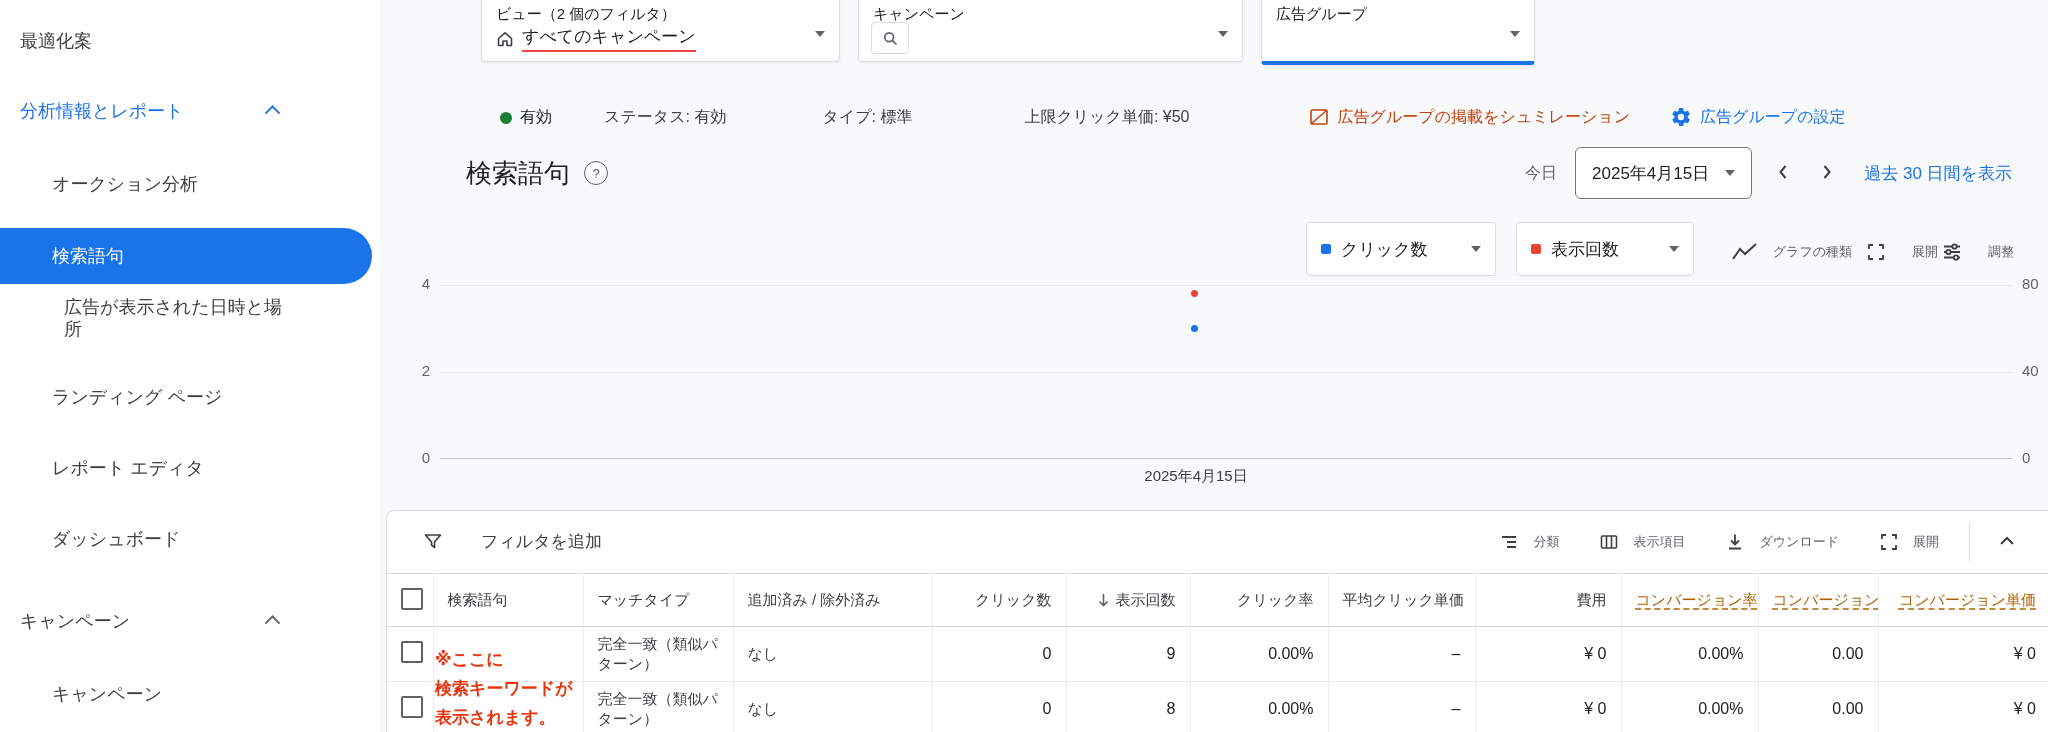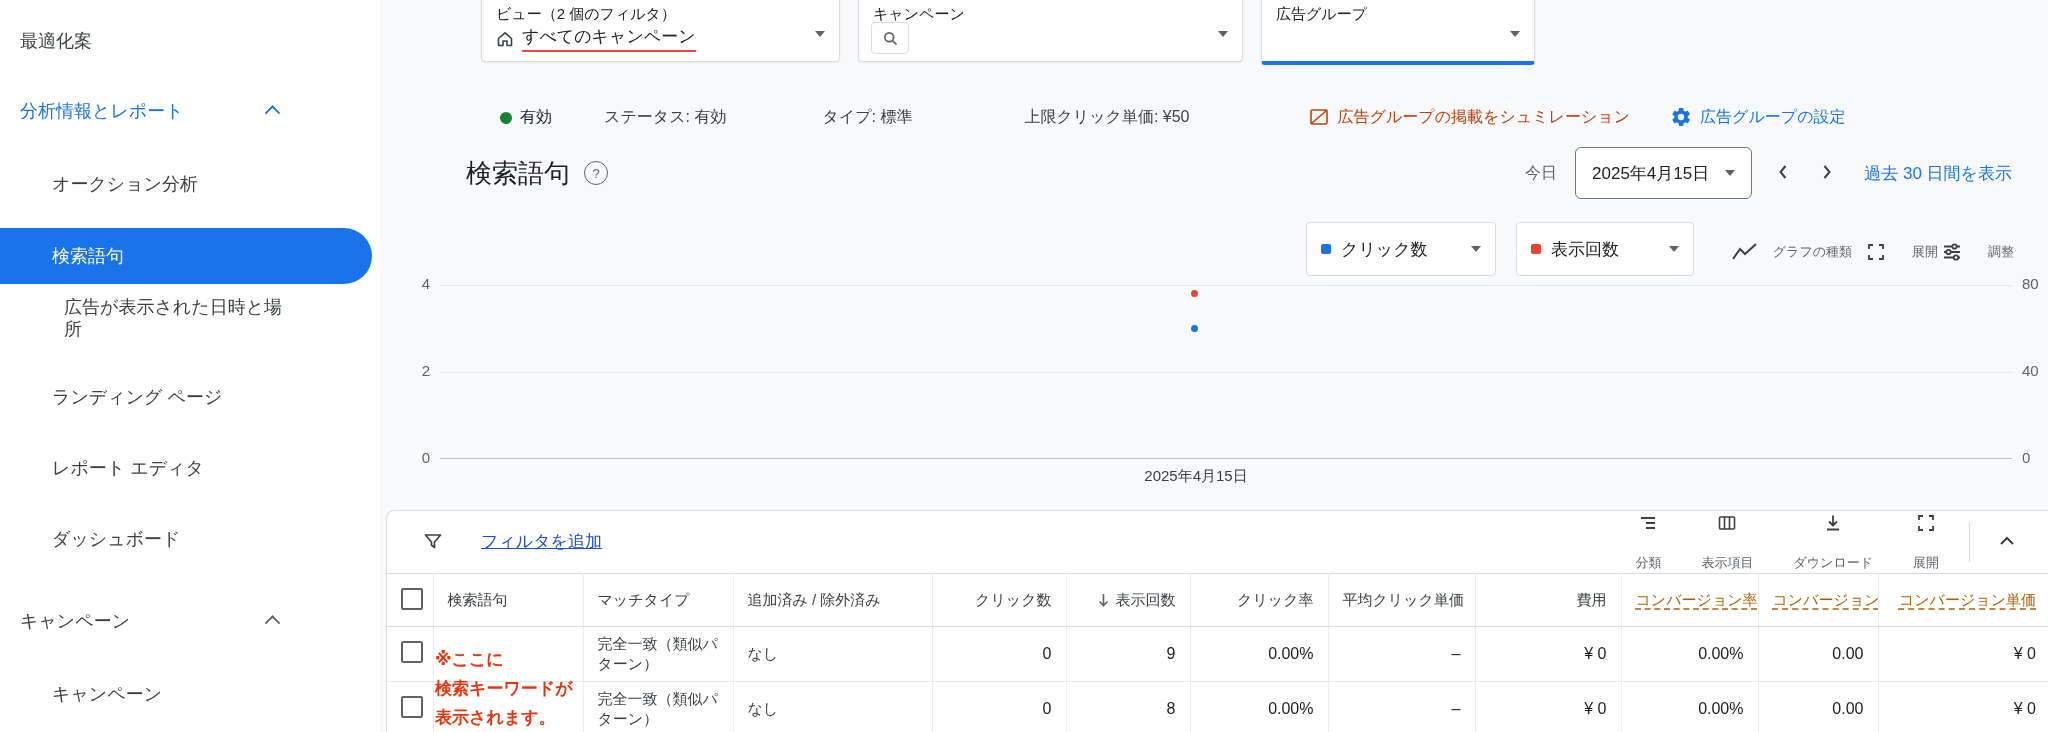--- a/index.html
+++ b/index.html
@@ -79,23 +79,23 @@
   .tick.tr{left:calc(100% + 10px);width:40px;text-align:left;}
   .dot{position:absolute;width:7px;height:7px;border-radius:50%;}
   .x-tick{position:absolute;left:694px;top:8px;width:124px;text-align:center;font-size:15px;color:#3c4043;}
   .x-axis-area{position:absolute;left:60px;top:459px;width:1572px;height:30px;}
 
   
   .card{position:absolute;left:6px;top:510px;right:0;bottom:0;background:#fff;
         border:1px solid #dadce0;border-right:none;border-bottom:none;border-radius:8px 0 0 0;overflow:hidden;}
   .toolbar{position:relative;height:62px;}
   .funnel{position:absolute;left:36px;top:21px;color:#3c4043;cursor:pointer;}
-  .addf{position:absolute;left:94px;top:0;line-height:62px;font-size:17px;color:#1d4ed8;cursor:pointer;text-decoration:underline;}
+  .addf{position:absolute;left:94px;top:0;line-height:62px;font-size:17px;color:#404040;cursor:pointer;}
   .tools{position:absolute;right:14px;top:5px;height:52px;display:flex;align-items:center;}
-  .tool{display:flex;flex-direction:column;align-items:center;gap:21px;padding:0 20px;color:#3c4043;cursor:pointer;}
+  .tool{display:flex;flex-direction:row;align-items:center;gap:14px;padding:0 20px;color:#3c4043;cursor:pointer;}
   .tool span{font-size:13px;color:#5f6368;white-space:nowrap;}
   .vdiv{width:1px;height:40px;background:#dadce0;margin:0 10px;}
   .collapse{padding:0 18px;color:#3c4043;cursor:pointer;}
 
   table.grid-table{width:100%;border-collapse:collapse;table-layout:fixed;}
   .grid-table th{height:52px;border-top:1px solid #dadce0;border-bottom:1px solid #dadce0;
                  font-size:15px;font-weight:400;color:#3c4043;padding:0 14px;text-align:left;
                  overflow:hidden;white-space:nowrap;}
   .grid-table td{height:54px;font-size:16px;color:#202124;padding:0 14px;vertical-align:middle;
                  border-bottom:1px solid #e8eaed;overflow:hidden;}

